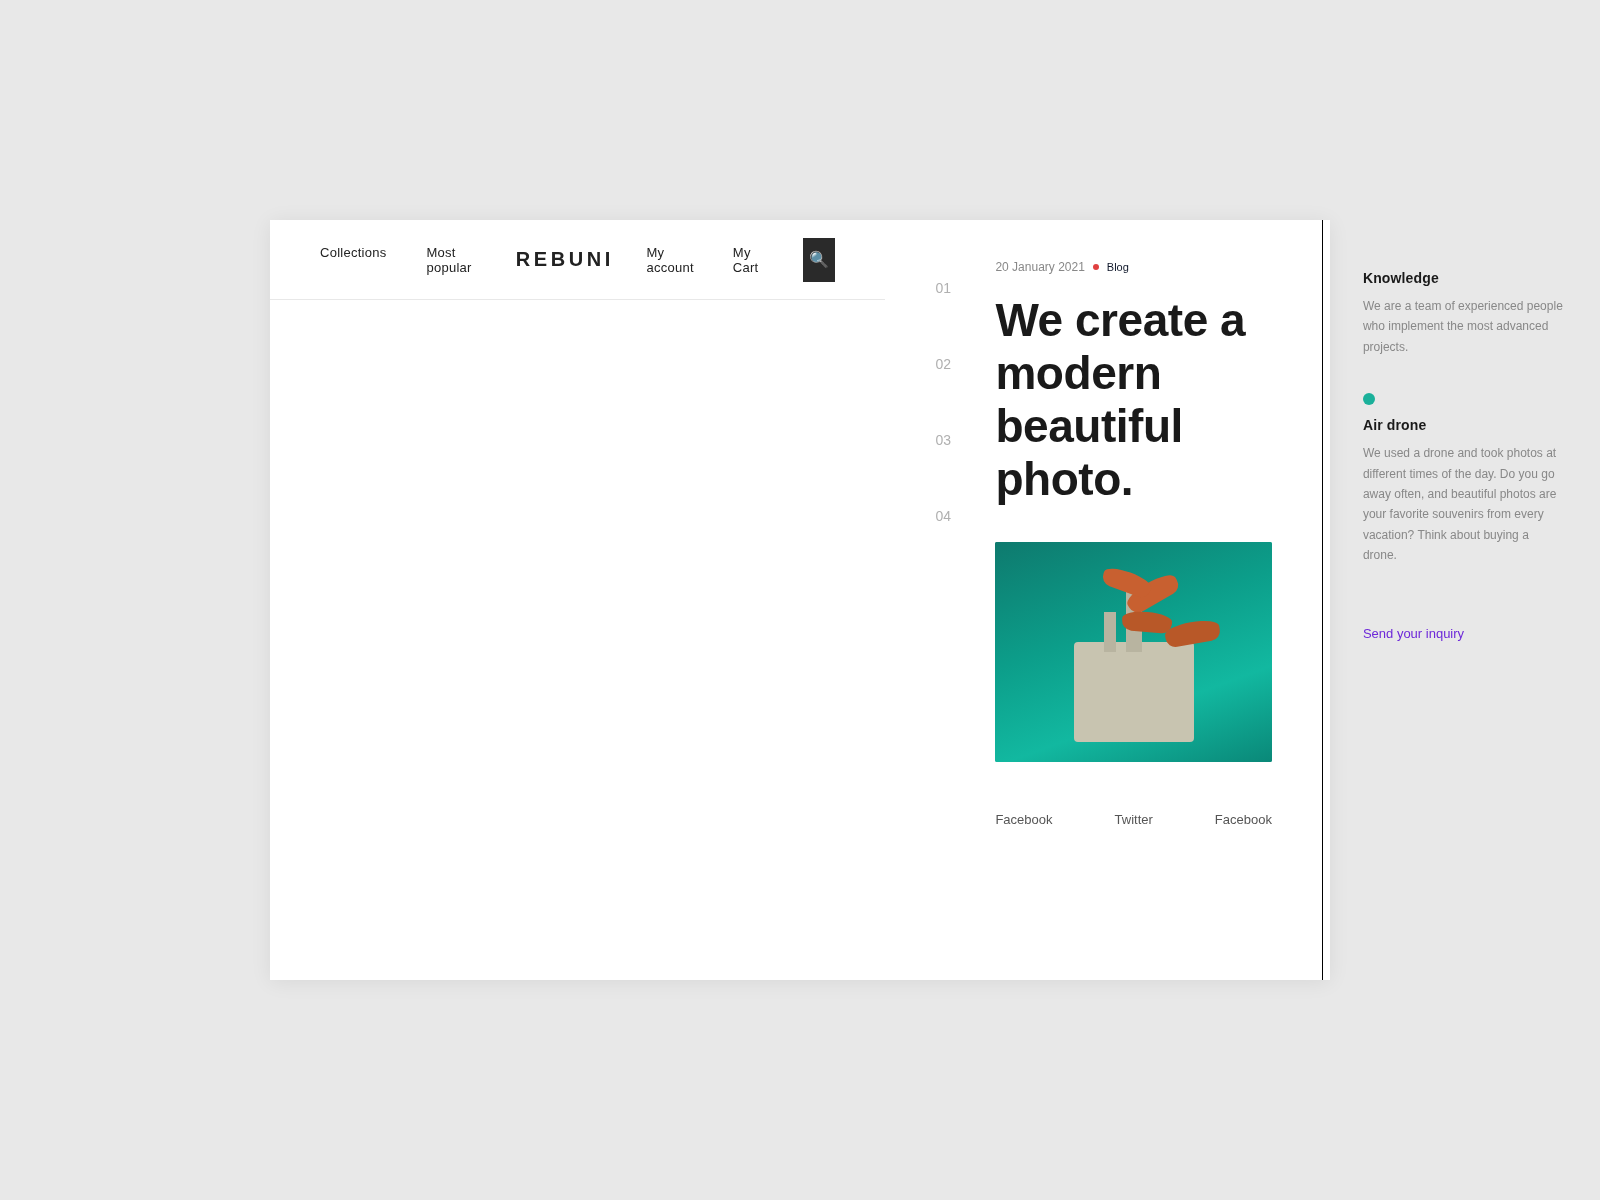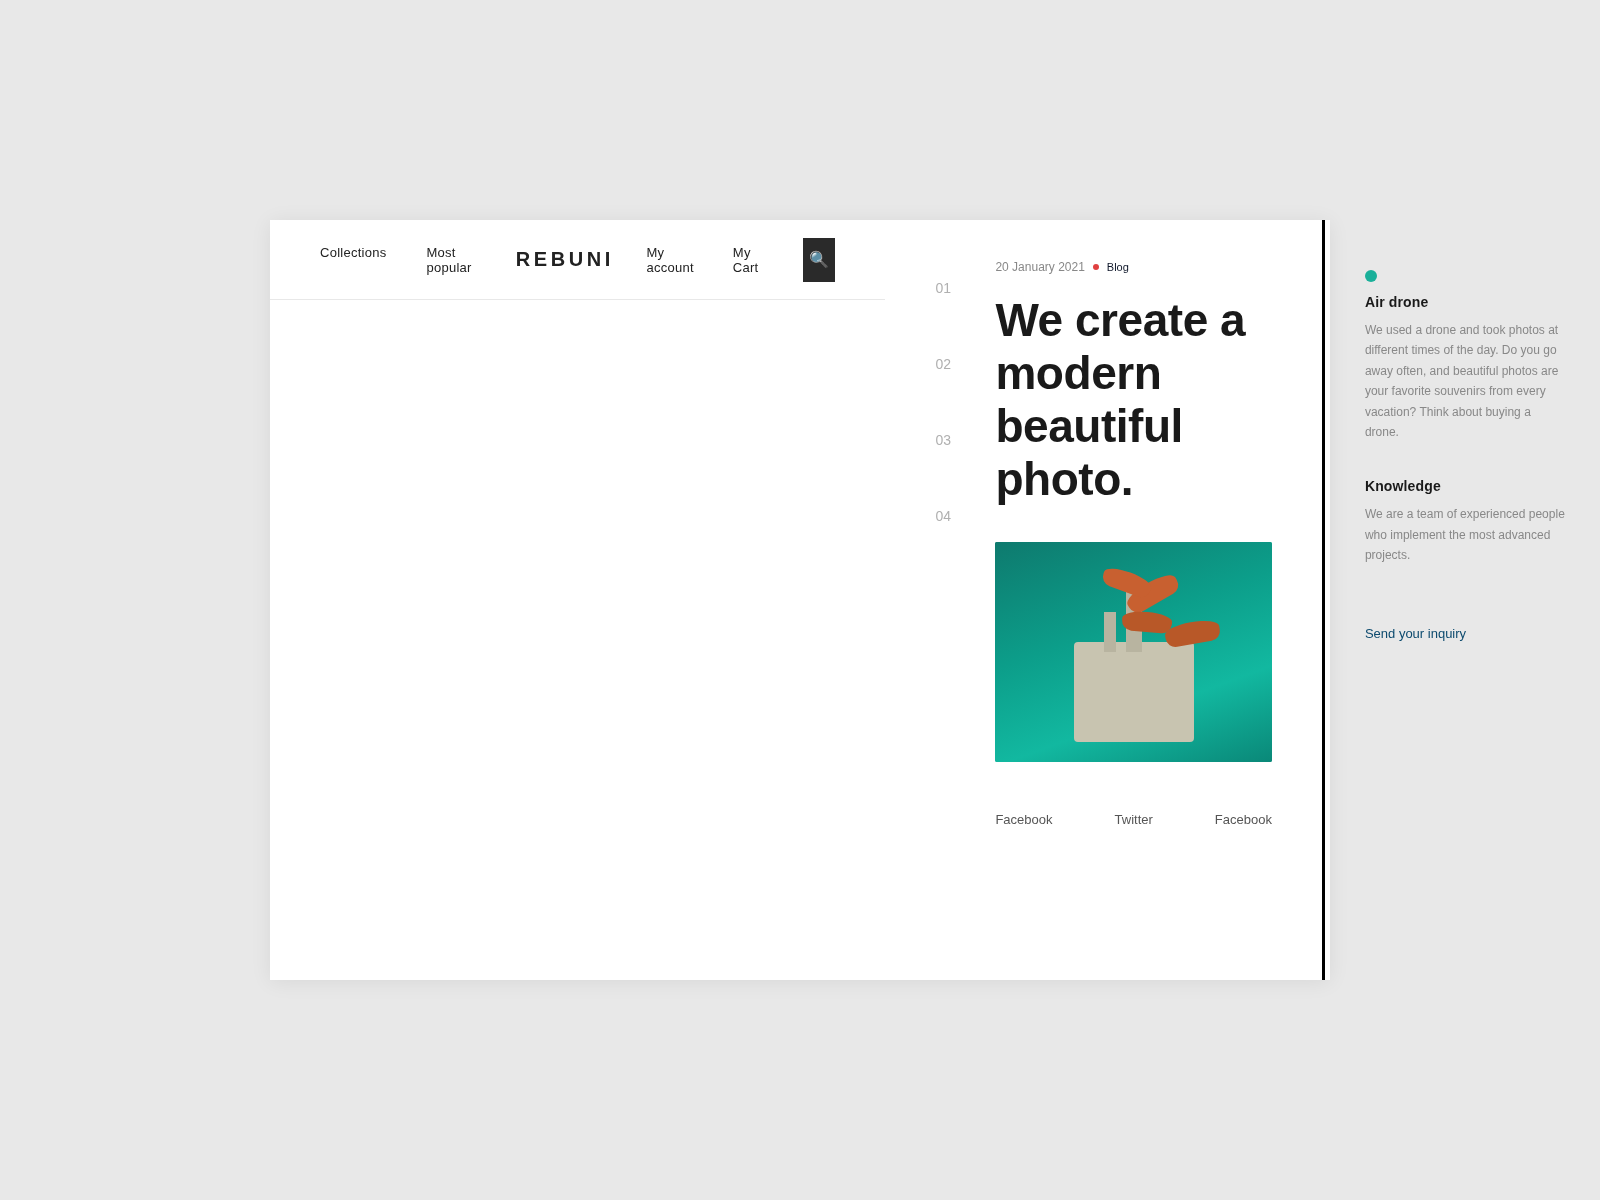--- a/index.html
+++ b/index.html
@@ -84,21 +84,21 @@
     }
     .sidebar-num {
       font-size: 14px;
       color: #b0b0b0;
       font-weight: 400;
     }
     
     .article {
       flex: 1;
       padding: 40px 50px 40px 30px;
-      border-right: 3px solid #000000;
+      border-right: 1px solid #000000;
     }
     .article-meta {
       display: flex;
       align-items: center;
       gap: 8px;
       margin-bottom: 20px;
     }
     .article-date {
       font-size: 12px;
       color: #888;
@@ -240,21 +240,21 @@
       margin-bottom: 10px;
       letter-spacing: 0.01em;
     }
     .sidebar-text {
       font-size: 12px;
       color: #888;
       line-height: 1.7;
     }
     .sidebar-inquiry {
       font-size: 13px;
-      color: #0c4a6e;
+      color: #6d28d9;
       cursor: pointer;
       margin-top: 60px;
       font-weight: 500;
     }
     hr.divider {
       border: none;
       border-top: 1px solid #e8e8e8;
       margin: 0;
     }
   </style>
@@ -311,26 +311,26 @@
 
       <div class="article-footer">
         <a class="social-link">Facebook</a>
         <a class="social-link">Twitter</a>
         <a class="social-link">Facebook</a>
       </div>
     </article>
 
     <aside class="right-sidebar">
       <div class="sidebar-section">
+        <h3 class="sidebar-title">Knowledge</h3>
+        <p class="sidebar-text">We are a team of experienced people who implement the most advanced projects.</p>
+      </div>
+
+      <div class="sidebar-section">
         <div class="sidebar-dot"></div>
         <h3 class="sidebar-title">Air drone</h3>
         <p class="sidebar-text">We used a drone and took photos at different times of the day. Do you go away often, and beautiful photos are your favorite souvenirs from every vacation? Think about buying a drone.</p>
-      </div>
-
-      <div class="sidebar-section">
-        <h3 class="sidebar-title">Knowledge</h3>
-        <p class="sidebar-text">We are a team of experienced people who implement the most advanced projects.</p>
       </div>
 
       <div class="sidebar-inquiry">Send your inquiry</div>
     </aside>
   </div>
 </div>
 
 </body></html>

